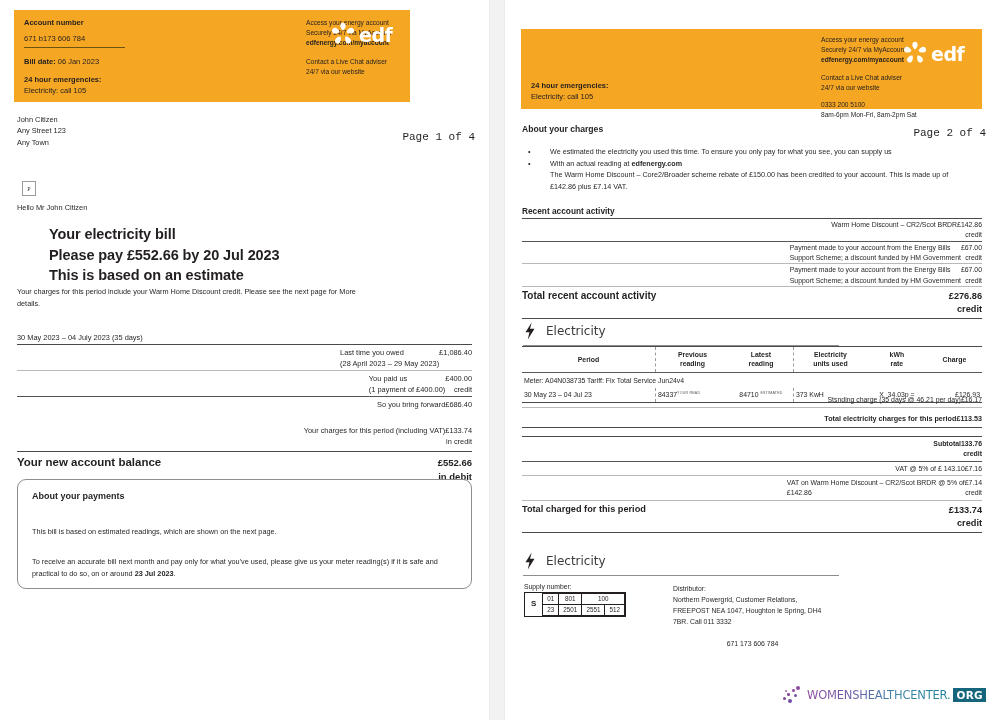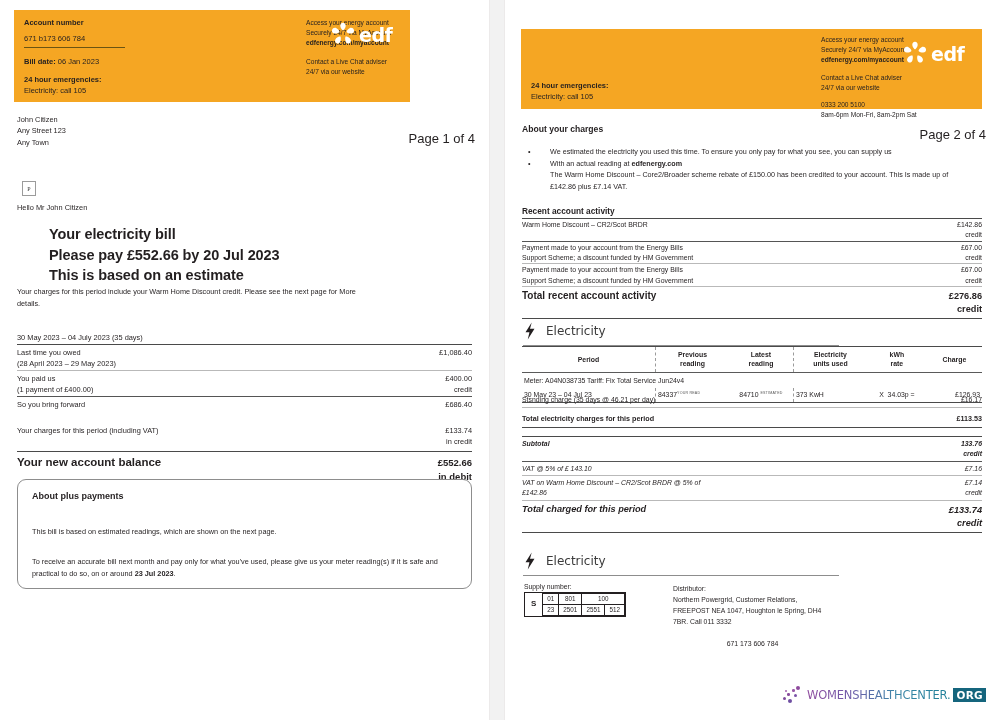--- a/index.html
+++ b/index.html
@@ -59,21 +59,22 @@
     letter-spacing:-0.5px;margin-left:1px;line-height:1;
   }
 
   
   .addr{
     position:absolute;left:17px;top:114px;
     font-size:7.4px;line-height:1.55;
   }
   .pageno{
     position:absolute;right:14px;
-    font-size:13px;
+    font-size:11px;
+    font-family:Liberation Mono, monospace;
   }
   .pageno-1{top:131px;}
   .pageno-2{top:127px;}
 
   .p-icon{
     position:absolute;left:22px;top:181px;
     width:12px;height:13px;
     border:1px solid #9b9b9b;
     display:flex;align-items:center;justify-content:center;
     font-size:6px;color:#444;
@@ -91,21 +92,21 @@
     position:absolute;left:17px;top:286px;width:360px;
     font-size:7.3px;line-height:1.62;
   }
 
   
   .stmt{position:absolute;left:17px;top:333px;width:455px;font-size:7.4px;}
   .stmt .period-lbl{padding-bottom:2px;}
   .rule-thick{border-top:1.6px solid #4a4a4a;}
   .rule-thin{border-top:0.8px solid #b9b9b9;}
   .rule-mid{border-top:1.2px solid #555;}
-  .srow{display:flex;justify-content:space-between;align-items:flex-start;padding:2px 0 1px;}
+  .srow{display:flex;justify-content:flex-end;align-items:flex-start;padding:2px 0 1px;}
   .srow .lft{line-height:1.5;}
   .srow .rgt{text-align:right;line-height:1.5;white-space:nowrap;}
   .spacer-10{height:11px;}
   .balance-row{display:flex;justify-content:space-between;align-items:flex-start;padding-top:4px;}
   .balance-row .lft{font-size:11.5px;font-weight:bold;}
   .balance-row .rgt{text-align:right;font-size:9.5px;font-weight:bold;line-height:1.45;}
 
   
   .pay-box{
     position:absolute;left:17px;top:479px;width:455px;height:110px;
@@ -146,21 +147,21 @@
   .ctab thead tr{border-top:1.4px solid #4a4a4a;border-bottom:1.1px solid #5a5a5a;}
   .ctab .vsep{border-left:1px dashed #9b9b9b;}
   .ctab td{padding:2px 2px;vertical-align:top;line-height:1.45;}
   .ctab .r{text-align:right;}
   .ctab .c{text-align:center;}
   .sup{font-size:3.6px;letter-spacing:0.2px;vertical-align:super;color:#555;}
   .ctab .thickline{border-bottom:1.3px solid #4a4a4a;}
   .stand-row{position:absolute;left:17px;top:394px;width:460px;font-size:6.9px;}
   .tot-elec{position:absolute;left:17px;top:412px;width:460px;font-size:7.2px;font-weight:bold;}
 
-  .sumtab{position:absolute;left:17px;top:436px;width:460px;font-size:6.9px;font-style:italic;}
+  .sumtab{position:absolute;left:17px;top:436px;width:460px;font-size:6.9px;}
   .sumtab .bold-row{font-weight:bold;}
   .tc-row{display:flex;justify-content:space-between;align-items:flex-start;padding-top:3px;}
   .tc-row .lft{font-size:9.2px;font-weight:bold;}
   .tc-row .rgt{text-align:right;font-size:9.2px;font-weight:bold;line-height:1.4;}
 
   
   .supply-lbl{position:absolute;left:19px;top:583px;font-size:6.8px;}
   .supply-grid{position:absolute;left:19px;top:592px;border:1.3px solid #231f20;}
   .supply-grid table{border-collapse:collapse;font-size:6.3px;}
   .supply-grid td{border:0.7px solid #231f20;text-align:center;padding:1px 4px;line-height:1.3;}
@@ -304,21 +305,21 @@
       <div class="balance-row">
         <div class="lft">Your new account balance</div>
         <div class="rgt">
           <div>£552.66</div>
           <div>in debit</div>
         </div>
       </div>
     </div>
 
     <div class="pay-box">
-      <div class="pay-title">About plus payments</div>
+      <div class="pay-title">About your payments</div>
       <div class="pay-p1">This bill is based on estimated readings, which are shown on the next page.</div>
       <div class="pay-p2"><span>To receive an accurate bill next month and pay only for what you've used, please give us your meter reading(s) if it is safe and practical to do so, on or around </span><span class="bold">23 Jul 2023</span><span>.</span></div>
     </div>
   </div>
 
   <div class="gutter"></div>
 
   <div class="page page-2">
 
     <div class="banner b2">

